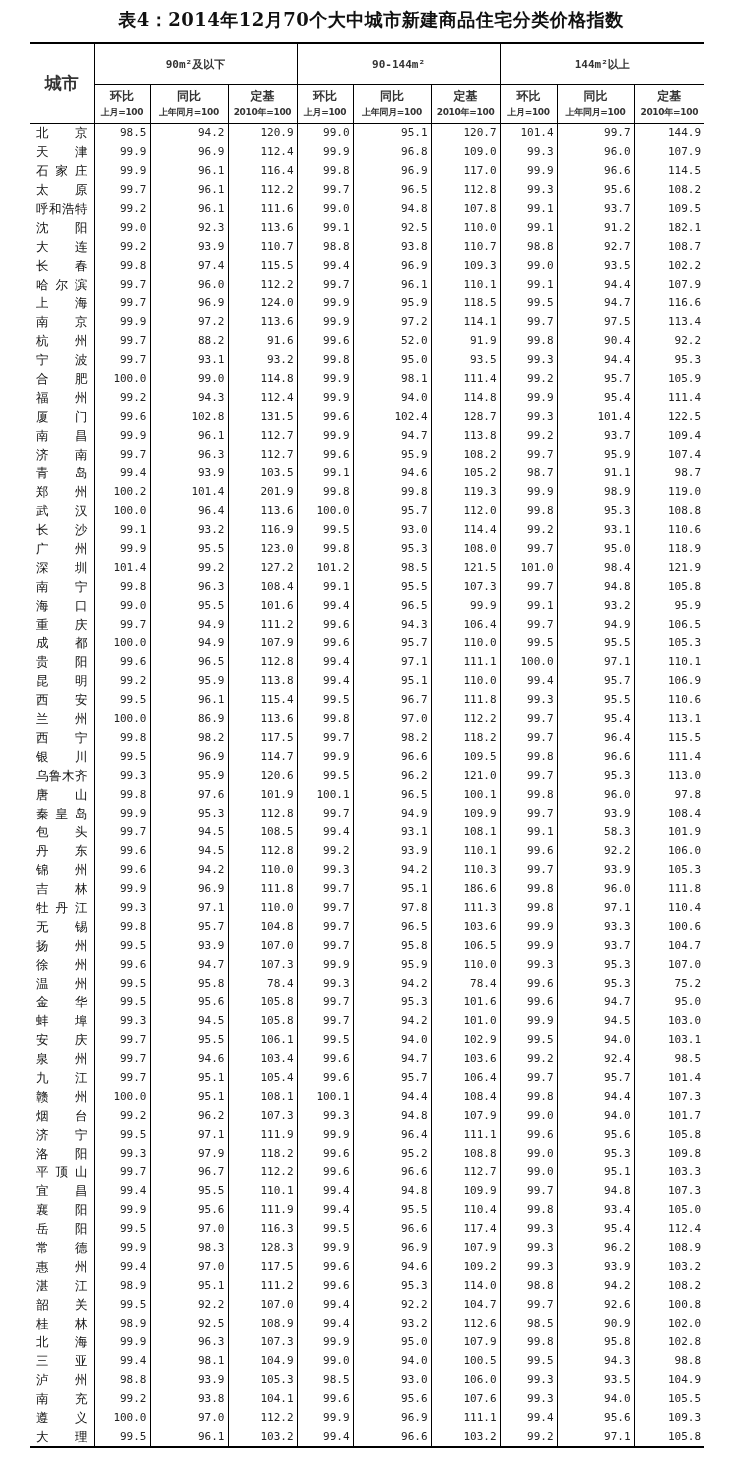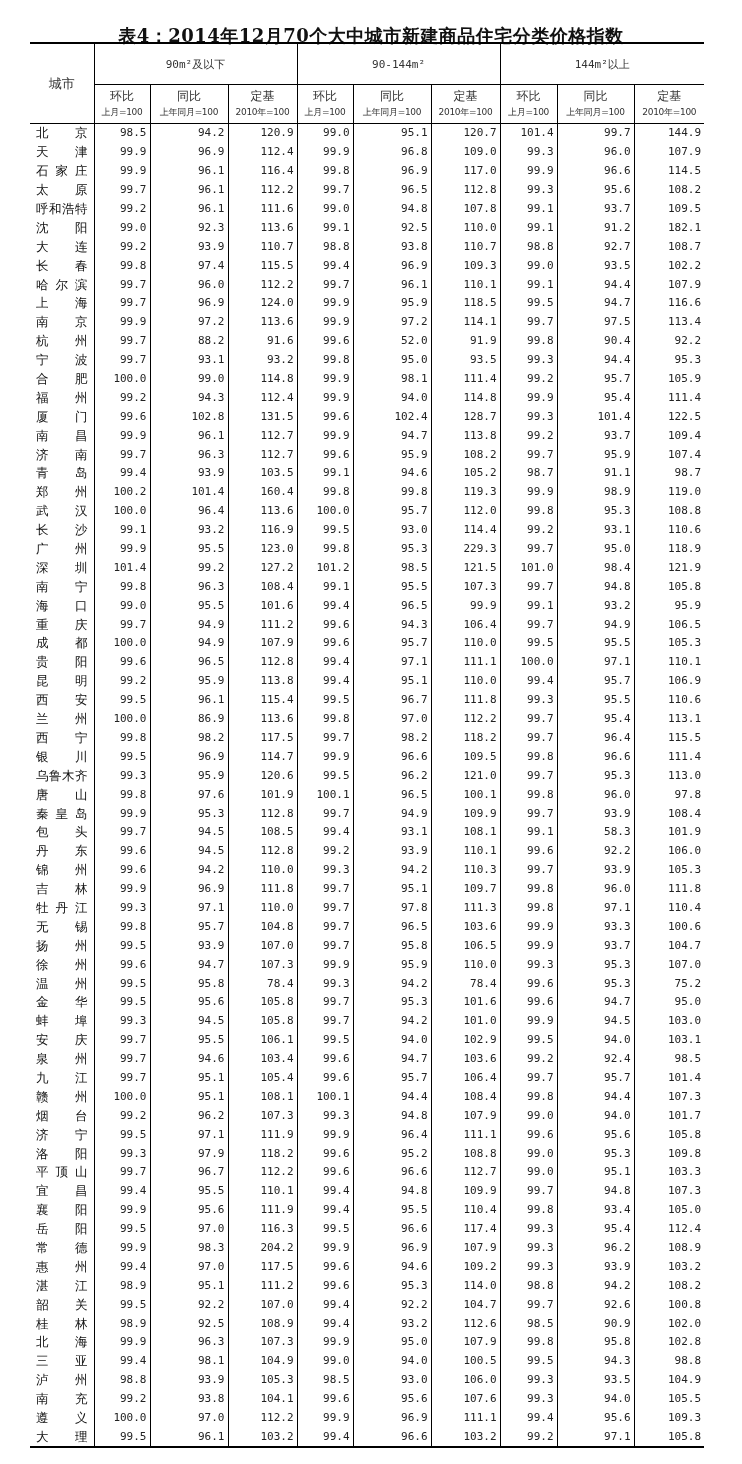--- a/index.html
+++ b/index.html
@@ -1,22 +1,22 @@
 <!DOCTYPE html>
 <html><head>
 <meta charset="utf-8">
 <style>
   html, body { margin:0; padding:0; background:#ffffff; }
   body { width:742px; height:1464px; position:relative; font-family:"DejaVu Sans", sans-serif; color:#111; }
-  .title { position:absolute; left:0; top:24px; width:742px; text-align:center; font-family:"DejaVu Serif", serif; font-size:18px; font-weight:bold; letter-spacing:0.5px; }
+  .title { position:absolute; left:0; top:8px; width:742px; text-align:center; font-family:"DejaVu Serif", serif; font-size:18px; font-weight:bold; letter-spacing:0.5px; }
   table { position:absolute; left:30px; top:42px; border-collapse:collapse; table-layout:fixed; width:674px; }
-  thead th { font-weight:normal; color:#333; text-align:center;margin-top:25px; }
+  thead th { font-weight:bold; color:#333; text-align:center;margin-top:25px; }
   .top-rule { border-top:2.5px solid #000; }
   .grp th.grp-h { height:38px; font-size:11px; font-family:"DejaVu Sans Mono", monospace; border-left:1px solid #000; border-bottom:1px solid #000; }
-  th.city-h { font-size:13px; border-bottom:1px solid #000; vertical-align:middle; }
+  th.city-h { font-size:17px; border-bottom:1px solid #000; vertical-align:middle; }
   .sub th { height:38px; font-size:12px; border-left:1px solid #000; border-bottom:1px solid #000; line-height:16px; padding:0; }
   .sub th .s2 { display:block; font-size:9px; letter-spacing:-0.3px; }
   .sub th.thick, .grp th.thick { border-left:1.5px solid #000; }
   tbody td { height:18.9px; padding:0; font-family:"DejaVu Sans Mono", monospace; font-size:11px; color:#222; text-align:right; padding-right:3px; border-left:1px solid #000; line-height:18px; }
   tbody td.thick { border-left:1.5px solid #000; }
   tbody td.city { text-align:justify; text-align-last:justify; font-family:"DejaVu Sans", sans-serif; font-size:12.5px; border-left:none; padding:0 6px 0 6px; letter-spacing:0; color:#111; }
   tbody tr:last-child td { border-bottom:2.5px solid #000; }
 </style>
 </head>
 <body>
@@ -281,21 +281,21 @@
         <td>94.6</td>
         <td>105.2</td>
         <td class="thick">98.7</td>
         <td>91.1</td>
         <td>98.7</td>
       </tr>
       <tr>
         <td class="city">郑州</td>
         <td>100.2</td>
         <td>101.4</td>
-        <td>160.4</td>
+        <td>201.9</td>
         <td class="thick">99.8</td>
         <td>99.8</td>
         <td>119.3</td>
         <td class="thick">99.9</td>
         <td>98.9</td>
         <td>119.0</td>
       </tr>
       <tr>
         <td class="city">武汉</td>
         <td>100.0</td>
@@ -320,21 +320,21 @@
         <td>93.1</td>
         <td>110.6</td>
       </tr>
       <tr>
         <td class="city">广州</td>
         <td>99.9</td>
         <td>95.5</td>
         <td>123.0</td>
         <td class="thick">99.8</td>
         <td>95.3</td>
-        <td>229.3</td>
+        <td>108.0</td>
         <td class="thick">99.7</td>
         <td>95.0</td>
         <td>118.9</td>
       </tr>
       <tr>
         <td class="city">深圳</td>
         <td>101.4</td>
         <td>99.2</td>
         <td>127.2</td>
         <td class="thick">101.2</td>
@@ -536,21 +536,21 @@
         <td>93.9</td>
         <td>105.3</td>
       </tr>
       <tr>
         <td class="city">吉林</td>
         <td>99.9</td>
         <td>96.9</td>
         <td>111.8</td>
         <td class="thick">99.7</td>
         <td>95.1</td>
-        <td>109.7</td>
+        <td>186.6</td>
         <td class="thick">99.8</td>
         <td>96.0</td>
         <td>111.8</td>
       </tr>
       <tr>
         <td class="city">牡丹江</td>
         <td>99.3</td>
         <td>97.1</td>
         <td>110.0</td>
         <td class="thick">99.7</td>
@@ -761,21 +761,21 @@
         <td>96.6</td>
         <td>117.4</td>
         <td class="thick">99.3</td>
         <td>95.4</td>
         <td>112.4</td>
       </tr>
       <tr>
         <td class="city">常德</td>
         <td>99.9</td>
         <td>98.3</td>
-        <td>204.2</td>
+        <td>128.3</td>
         <td class="thick">99.9</td>
         <td>96.9</td>
         <td>107.9</td>
         <td class="thick">99.3</td>
         <td>96.2</td>
         <td>108.9</td>
       </tr>
       <tr>
         <td class="city">惠州</td>
         <td>99.4</td>

